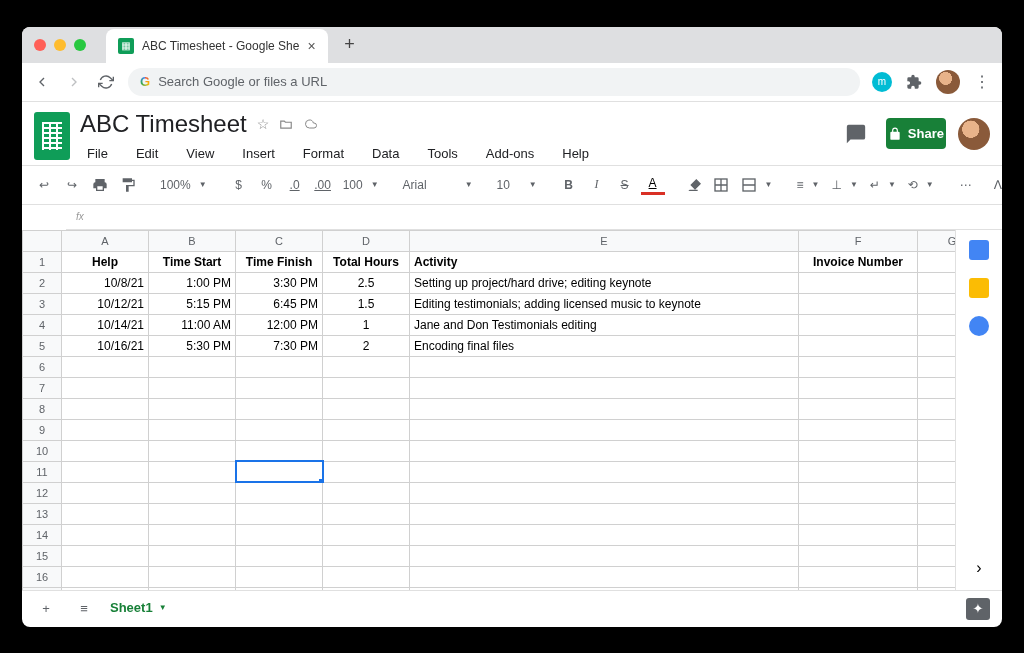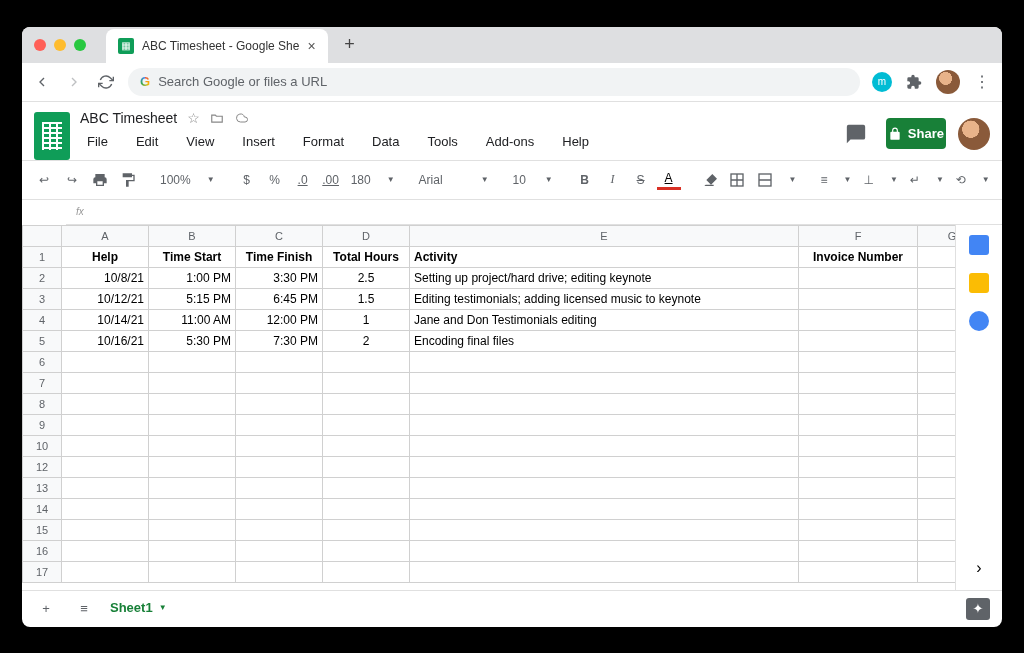--- a/index.html
+++ b/index.html
@@ -14,32 +14,32 @@
 .addrbar{height:38px;background:#fff;border-bottom:1px solid #e0e0e0;display:flex;align-items:center;padding:0 10px;gap:12px;}
 .nav-icn{width:20px;height:20px;display:flex;align-items:center;justify-content:center;color:#5f6368;}
 .addr-input{flex:1;height:28px;background:#f1f3f4;border-radius:14px;display:flex;align-items:center;padding:0 12px;color:#5f6368;font-size:13px;gap:8px;}
 .ext-badge{width:20px;height:20px;border-radius:50%;display:flex;align-items:center;justify-content:center;font-size:10px;color:#fff;}
 .avatar{width:24px;height:24px;border-radius:50%;background:#cb7a3a;}
 .doc-header{display:flex;align-items:flex-start;padding:8px 12px 0 12px;gap:10px;}
 .sheets-logo{width:36px;height:48px;background:#0f9d58;border-radius:3px;position:relative;margin-top:2px;}
 .sheets-logo::before{content:'';position:absolute;top:10px;left:8px;right:8px;bottom:10px;background:repeating-linear-gradient(#fff 0 2px,transparent 2px 5px),repeating-linear-gradient(90deg,#fff 0 2px,transparent 2px 7px);}
 .doc-meta{flex:1;}
 .doc-title-row{display:flex;align-items:center;gap:10px;}
-.doc-title{font-size:14px;color:#202124;}
+.doc-title{font-size:24px;color:#202124;}
 .title-icn{color:#888;font-size:14px;}
 .menubar{display:flex;gap:14px;margin-top:4px;}
 .menubar span{font-size:13px;color:#202124;padding:4px 7px;}
 .last-edit{text-decoration:underline;color:#5f6368;margin-left:6px;}
 .right-actions{display:flex;align-items:center;gap:12px;margin-top:6px;}
 .comment-icn{width:36px;height:36px;display:flex;align-items:center;justify-content:center;color:#5f6368;}
 .share-btn{background:#188038;color:#fff;border-radius:4px;padding:8px 2px;font-size:13px;font-weight:bold;display:flex;align-items:center;gap:6px;}
 .toolbar{height:38px;border-top:1px solid #e0e0e0;border-bottom:1px solid #e0e0e0;display:flex;align-items:center;padding:0 10px;gap:4px;color:#5f6368;font-size:12px;}
 .tb-icn{min-width:24px;height:24px;display:flex;align-items:center;justify-content:center;}
 .tb-sep{width:1px;height:20px;background:#e0e0e0;margin:0 4px;}
-.tb-dd{display:flex;align-items:center;gap:16px;padding:0 4px;}
+.tb-dd{display:flex;align-items:center;gap:8px;padding:0 4px;}
 .tb-dd .caret{font-size:8px;}
 .fxbar{height:24px;border-bottom:1px solid #e0e0e0;display:flex;align-items:center;padding:0 10px;font-size:10px;color:#999;font-style:italic;margin-left:44px;}
 .main-area{flex:1;display:flex;position:relative;overflow:hidden;}
 .sheet{flex:1;overflow:auto;position:relative;}
 .grid{border-collapse:collapse;table-layout:fixed;font-size:12px;color:#000;width:900px;}
 .grid th,.grid td{border:1px solid #d0d0d0;height:18px;padding:1px 4px;overflow:hidden;white-space:nowrap;}
 .grid th{background:#f8f9fa;color:#5f6368;font-weight:normal;font-size:11px;text-align:center;}
 .rownum{width:30px;text-align:center;}
 .colA{width:78px;} .colB{width:78px;} .colC{width:78px;} .colD{width:78px;}
 .colE{width:380px;} .colF{width:110px;} .colG{width:60px;}
@@ -170,21 +170,21 @@
     <div class="tb-dd">
         <span>100%</span>
         <span class="caret">▼</span>
       </div>
     <div class="tb-sep"></div>
     <div class="tb-icn">$</div>
     <div class="tb-icn">%</div>
     <div class="tb-icn" style="text-decoration:underline">.0</div>
     <div class="tb-icn" style="text-decoration:underline">.00</div>
     <div class="tb-dd">
-        <span>180</span>
+        <span>100</span>
         <span class="caret">▼</span>
       </div>
     <div class="tb-sep"></div>
     <div class="tb-dd" style="min-width:70px">
         <span>Arial</span>
         <span class="caret" style="margin-left:auto">▼</span>
       </div>
     <div class="tb-sep"></div>
     <div class="tb-dd" style="min-width:40px">
         <span>10</span>
@@ -338,20 +338,30 @@
               <th class="rownum">10</th>
               <td class=""></td>
               <td class=""></td>
               <td class=""></td>
               <td class=""></td>
               <td class=""></td>
               <td class=""></td>
               <td class=""></td>
             </tr>
             <tr>
+              <th class="rownum">11</th>
+              <td class=""></td>
+              <td class=""></td>
+              <td class=" sel"></td>
+              <td class=""></td>
+              <td class=""></td>
+              <td class=""></td>
+              <td class=""></td>
+            </tr>
+            <tr>
               <th class="rownum">12</th>
               <td class=""></td>
               <td class=""></td>
               <td class=""></td>
               <td class=""></td>
               <td class=""></td>
               <td class=""></td>
               <td class=""></td>
             </tr>
             <tr>

